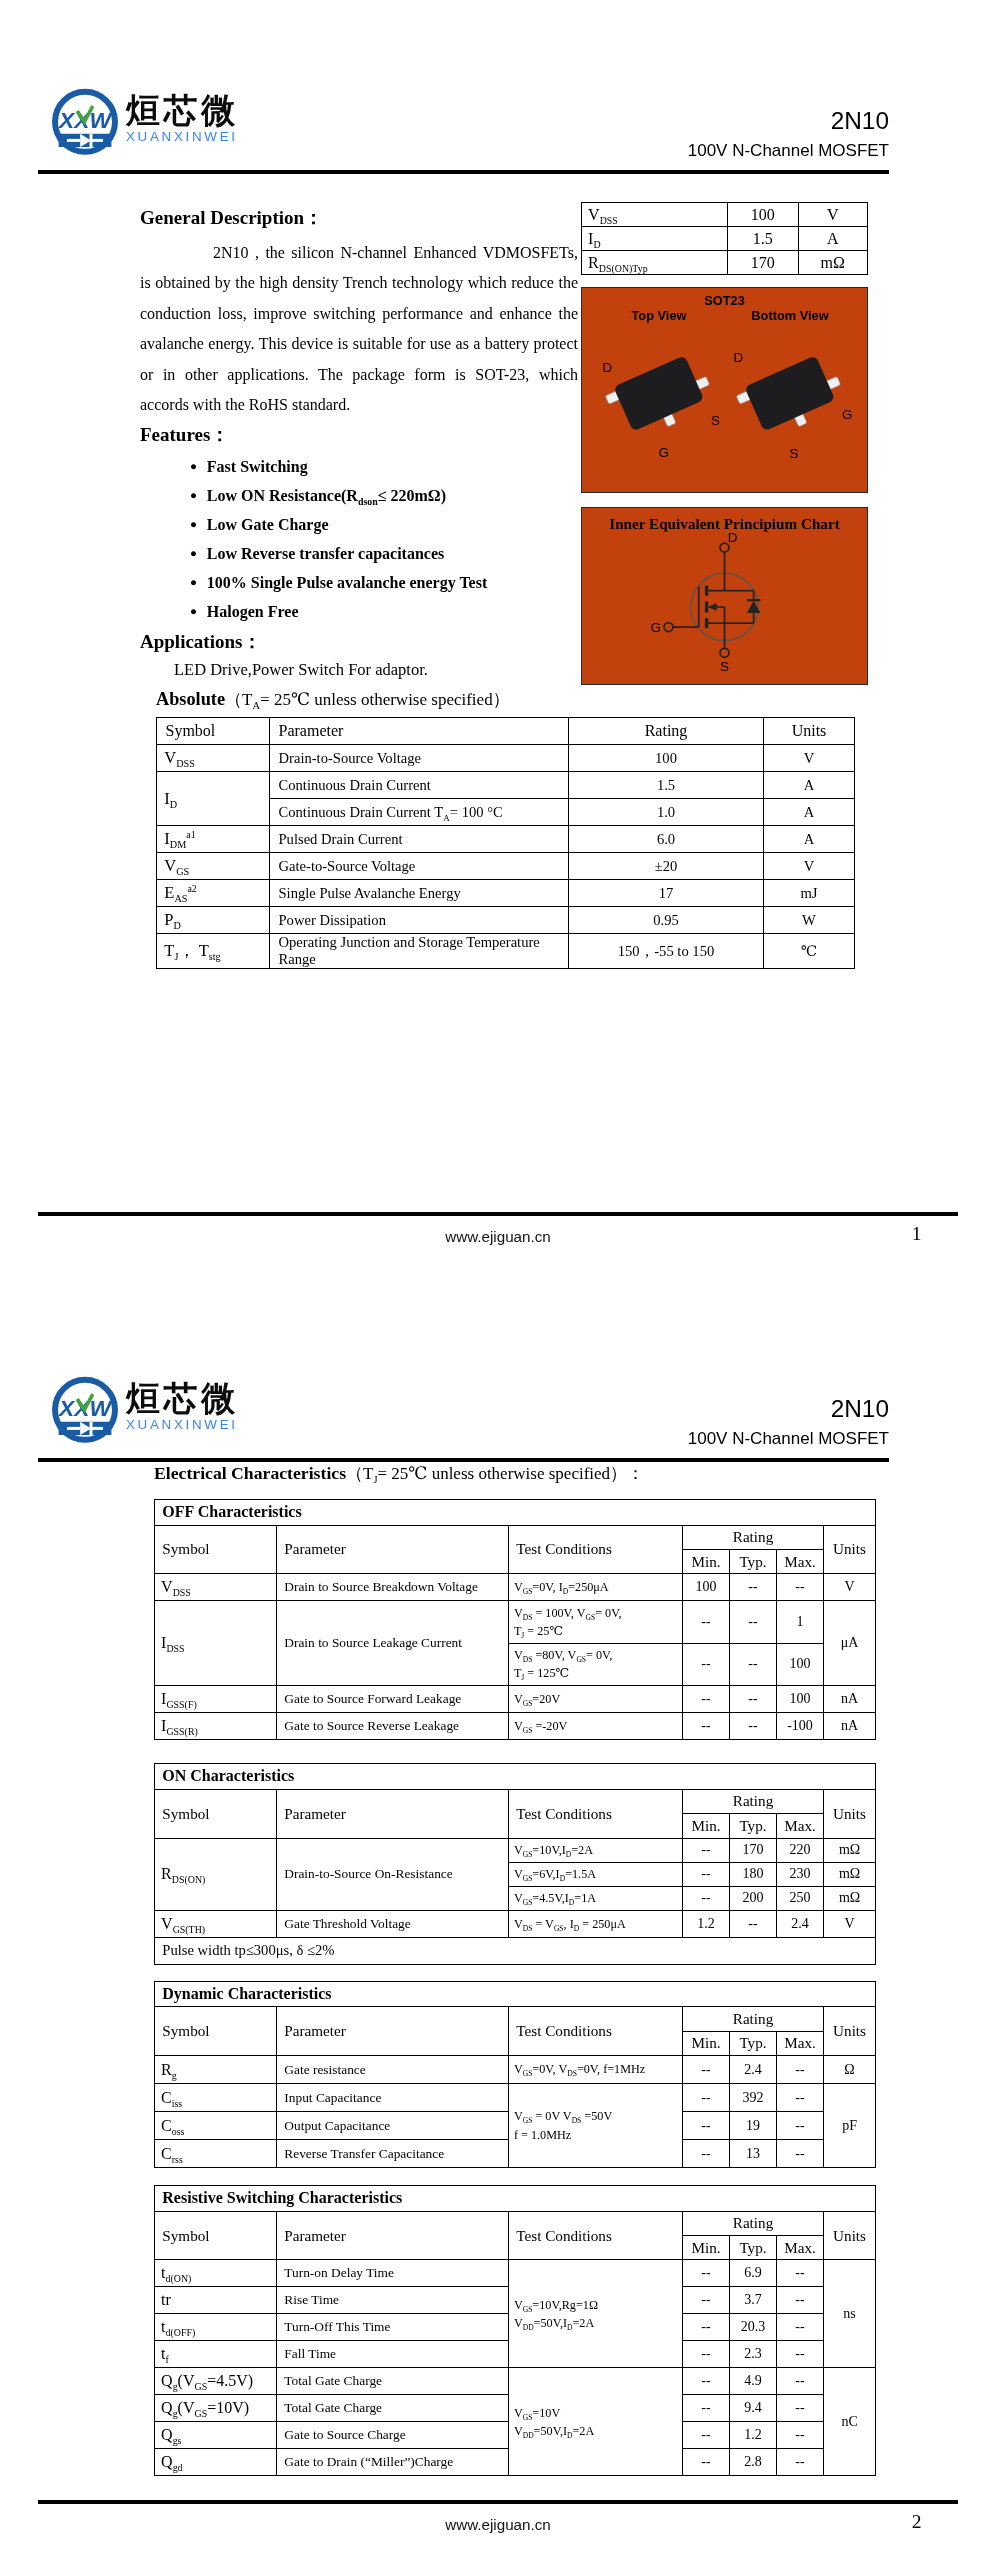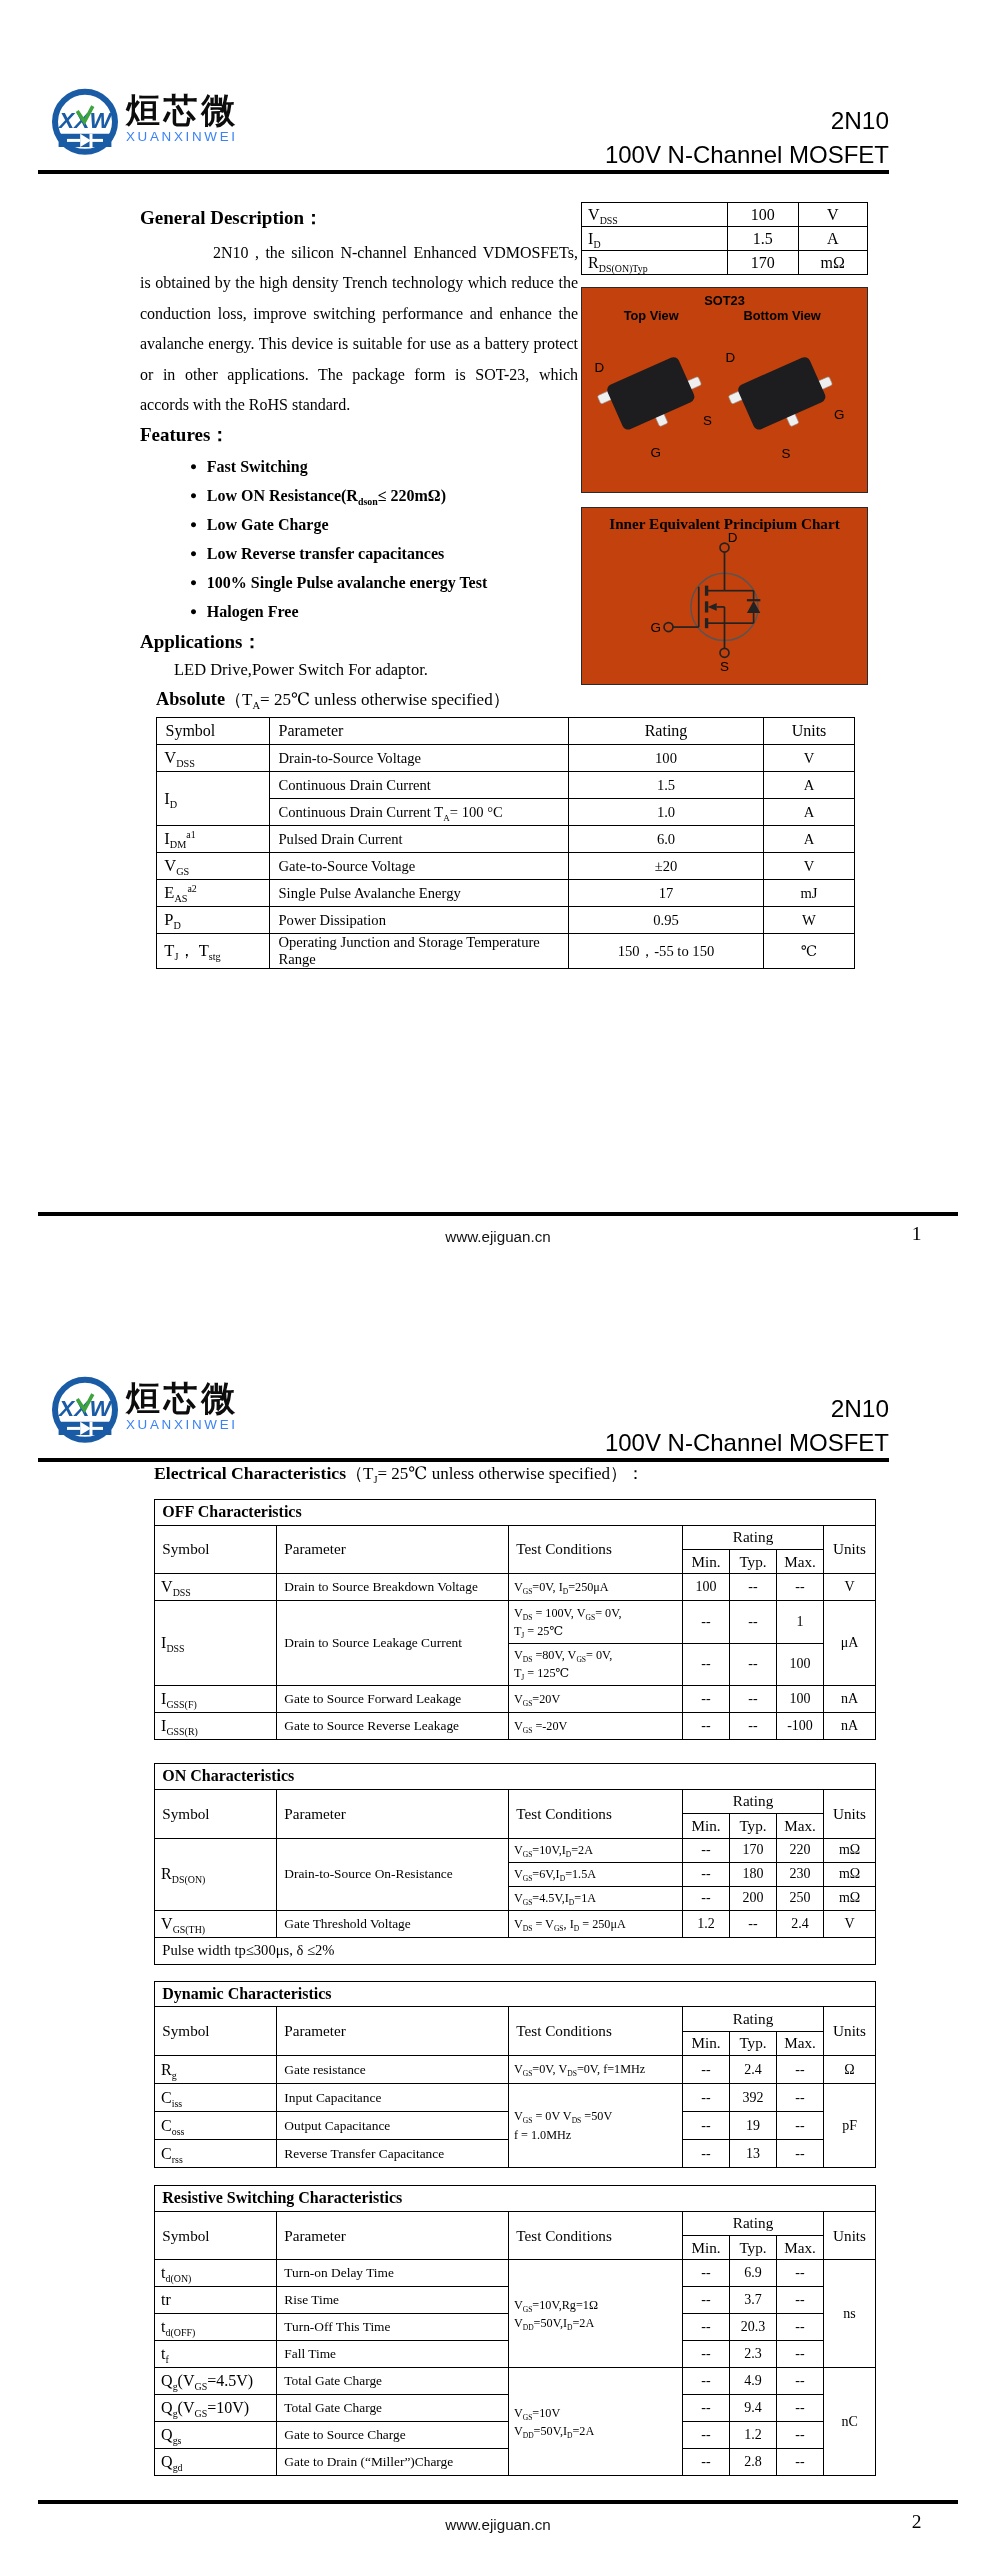--- a/index.html
+++ b/index.html
@@ -14,21 +14,21 @@
   .logo { position:absolute; left:11px; top:0; display:flex; align-items:flex-start; }
   .logo-mark { width:72px; height:78px; }
   .logo-text { margin-left:4.9px; padding-top:8.5px; }
   .logo-cn { font-family:"Liberation Sans","DejaVu Sans",sans-serif; font-weight:bold;
              font-size:34px; letter-spacing:3.7px; line-height:1.05; color:#0c0c0c; }
   .logo-en { font-family:"Liberation Sans","DejaVu Sans",sans-serif; font-size:13.4px;
              letter-spacing:2.7px; color:#3b82f6; margin-top:1.2px; }
   .title-block { position:absolute; right:0; top:24.4px; text-align:right;
                  font-family:"Liberation Sans","DejaVu Sans",sans-serif; }
   .part-no { font-size:24.4px; line-height:1.1; }
-  .subtitle { font-size:24px; margin-top:6.1px; }
+  .subtitle { font-size:17px; margin-top:6.1px; }
   .hdr-rule { position:absolute; top:170px; left:38px; width:851px; height:4.3px; background:#000; }
 
   
   .ftr-rule { position:absolute; top:1212px; left:38px; width:920px; height:3.7px; background:#000; }
   .ftr-site { position:absolute; top:1228px; left:38px; width:920px; text-align:center;
               font-family:"Liberation Sans","DejaVu Sans",sans-serif; font-size:15.2px; color:#111; }
   .ftr-page { position:absolute; top:1223px; left:898px; width:37px; text-align:center; font-size:19.5px; }
 
   
   .p1-left { position:absolute; left:140px; top:206px; width:438px; }
@@ -44,21 +44,21 @@
   
   .p1-right { position:absolute; left:581px; top:202px; width:287px; }
   .sum-table { width:100%; border-collapse:collapse; border:1.8px solid #000; table-layout:fixed; }
   .sum-table td { border:1.2px solid #000; height:24px; font-size:16px; }
   .sum-table td.lbl { padding-left:6.1px; text-align:left; }
   .sum-table td.ctr { text-align:center; }
   .box { border:1.8px solid #2a2a2a; background:#c2410c; }
   .pkg-box { margin-top:12.2px; height:206px; }
   .pkg-title { text-align:center; margin-top:4.9px; font-family:"Liberation Sans","DejaVu Sans",sans-serif;
                font-weight:bold; font-size:12.8px; }
-  .pkg-views { display:flex; justify-content:flex-start; padding:0 3.7px; }
+  .pkg-views { display:flex; justify-content:center; padding:0 3.7px; }
   .pkg-view { width:131px; text-align:center; }
   .pkg-view-label { font-family:"Liberation Sans","DejaVu Sans",sans-serif; font-weight:bold; font-size:12.8px; }
   .cir-box { margin-top:13.4px; height:178px; }
   .cir-title { text-align:center; margin-top:7.3px; font-size:15.2px; font-weight:bold; }
   .cir-svg-wrap { text-align:center; }
 
   
   .abs-section { position:absolute; left:156px; top:688px; width:698px; }
   .abs-head { font-size:17px; }
   .abs-head .b { font-weight:bold; font-size:18.3px; }

